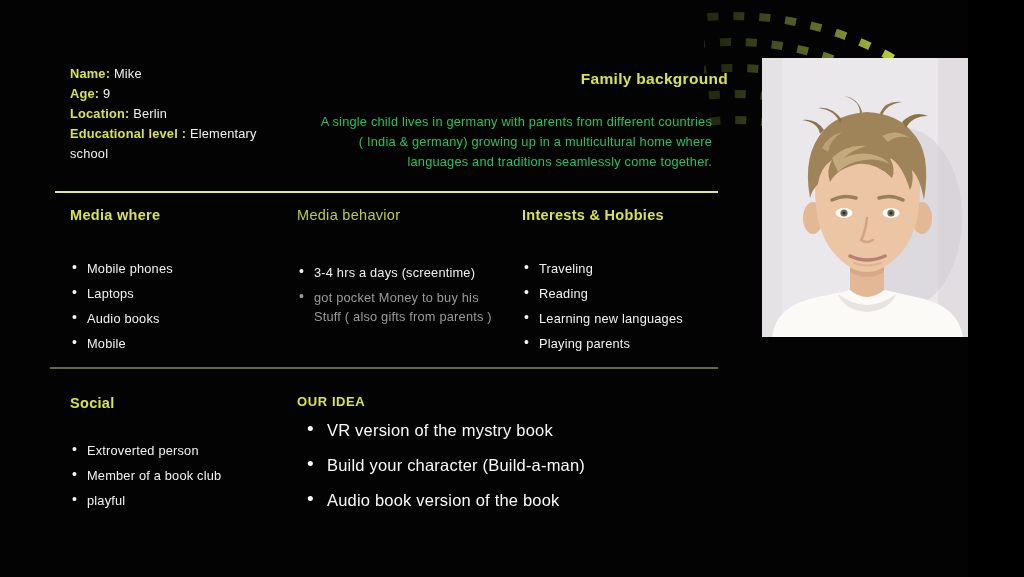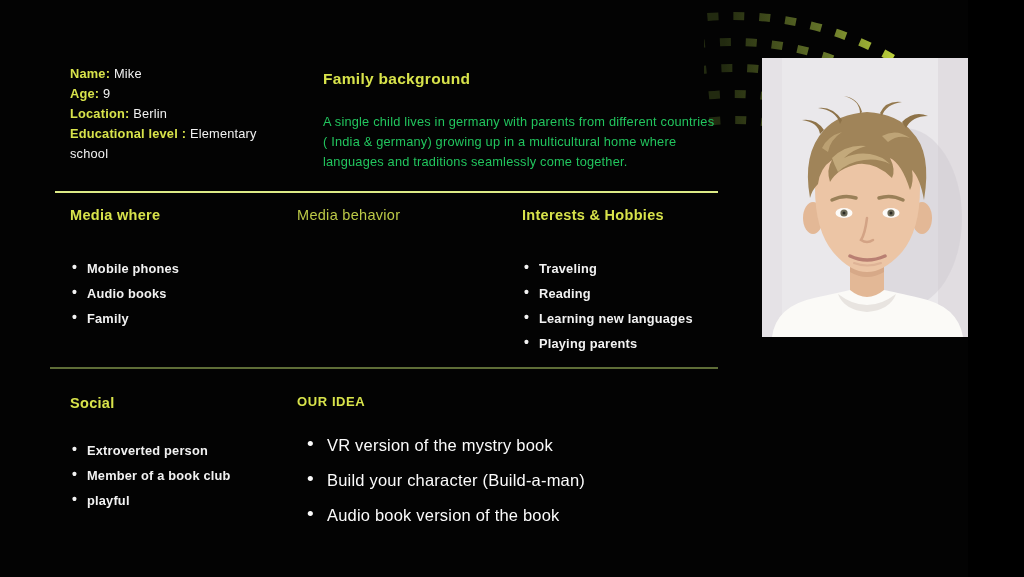--- a/index.html
+++ b/index.html
@@ -12,50 +12,50 @@
     -webkit-font-smoothing:antialiased;
   }
   
   .decor-dashes { position:absolute; top:0; right:0; width:264px; height:272px; }
   
   .profile { position:absolute; left:70px; top:64px; width:196px;
              font-size:12.8px; line-height:20px; letter-spacing:.2px; }
   .profile .lbl { color:#d8e34b; font-weight:700; }
   .profile .val { color:#f2f2f2; font-weight:500; }
   
-  .family { position:absolute; left:323px; top:70px; width:412px; }
+  .family { position:absolute; left:316px; top:70px; width:412px;text-align:right; }
   .family h2 { color:#d8e34b; font-size:15.5px; font-weight:700; letter-spacing:.3px; }
   .family p  { margin-top:24px; width:396px; color:#22c55e; font-size:12.8px;
                line-height:20px; letter-spacing:.2px; }
   
   .divider { position:absolute; height:2px; }
   .divider.bright { left:55px; top:191px; width:663px; background:#dcea86; }
   .divider.dim    { left:50px; top:367px; width:668px; background:#5e6d37; }
   
   .section h3 { font-size:14.5px; letter-spacing:.3px; }
   .section h3.bold  { color:#d8e34b; font-weight:700; }
   .section h3.light { color:#bcc947; font-weight:400; }
   ul.bullets { list-style:none; }
   ul.bullets li { position:relative; padding-left:17px; color:#f2f2f2;
                   font-size:12.8px; line-height:19px; margin-bottom:6px;
-                  font-weight:700; letter-spacing:.2px; }
+                  font-weight:400; letter-spacing:.2px; }
   ul.bullets li::before { content:"\2022"; position:absolute; left:2px; top:-1px;
                           font-size:14px; color:#f2f2f2; }
   ul.bullets li.muted, ul.bullets li.muted::before { color:#9b9b9b; }
   .sec-media-device    { position:absolute; left:70px;  top:207px; width:215px; }
   .sec-media-behavior  { position:absolute; left:297px; top:207px; width:212px; }
   .sec-interests       { position:absolute; left:522px; top:207px; width:210px; }
   .sec-media-device ul, .sec-interests ul { margin-top:36px; }
   .sec-media-behavior ul { margin-top:40px; }
   .sec-social { position:absolute; left:70px; top:395px; width:215px; }
   .sec-social ul { margin-top:30px; }
   
   .sec-idea { position:absolute; left:297px; top:394px; width:340px; }
   .sec-idea h3 { color:#d8e34b; font-size:13px; font-weight:700; letter-spacing:.6px; }
-  .sec-idea ul { list-style:none; margin-top:26px; }
+  .sec-idea ul { list-style:none; margin-top:11px; }
   .sec-idea li { position:relative; padding-left:30px; color:#fbfbfb;
                  font-size:16.5px; line-height:21px; margin-bottom:14px;
                  font-weight:400; letter-spacing:.2px; }
   .sec-idea li::before { content:"\2022"; position:absolute; left:10px; top:-2px;
                          font-size:19px; color:#fbfbfb; }
   
   .photo { position:absolute; left:762px; top:58px; width:211px; height:279px;
            background:#e9e7ea; overflow:hidden; }
   .photo svg { display:block; }
 </style>
@@ -105,27 +105,32 @@
     <h2>Family background</h2>
     <p>A single child lives in germany with parents from different countries ( India &amp; germany) growing up in a multicultural home where languages and traditions seamlessly come together.</p>
   </div>
 
   <div class="divider bright"></div>
 
   <div class="section sec-media-device">
     <h3 class="bold">Media where</h3>
     <ul class="bullets">
       <li>Mobile phones</li>
+      <li>Laptops</li>
       <li>Audio books</li>
-      <li>Family</li>
+      <li>Mobile</li>
     </ul>
   </div>
 
   <div class="section sec-media-behavior">
     <h3 class="light">Media behavior</h3>
+    <ul class="bullets">
+      <li>3-4 hrs a days (screentime)</li>
+      <li class="muted">got pocket Money to buy his Stuff ( also gifts from parents )</li>
+    </ul>
   </div>
 
   <div class="section sec-interests">
     <h3 class="bold">Interests &amp; Hobbies</h3>
     <ul class="bullets">
       <li>Traveling</li>
       <li>Reading</li>
       <li>Learning new languages</li>
       <li>Playing parents</li>
     </ul>

